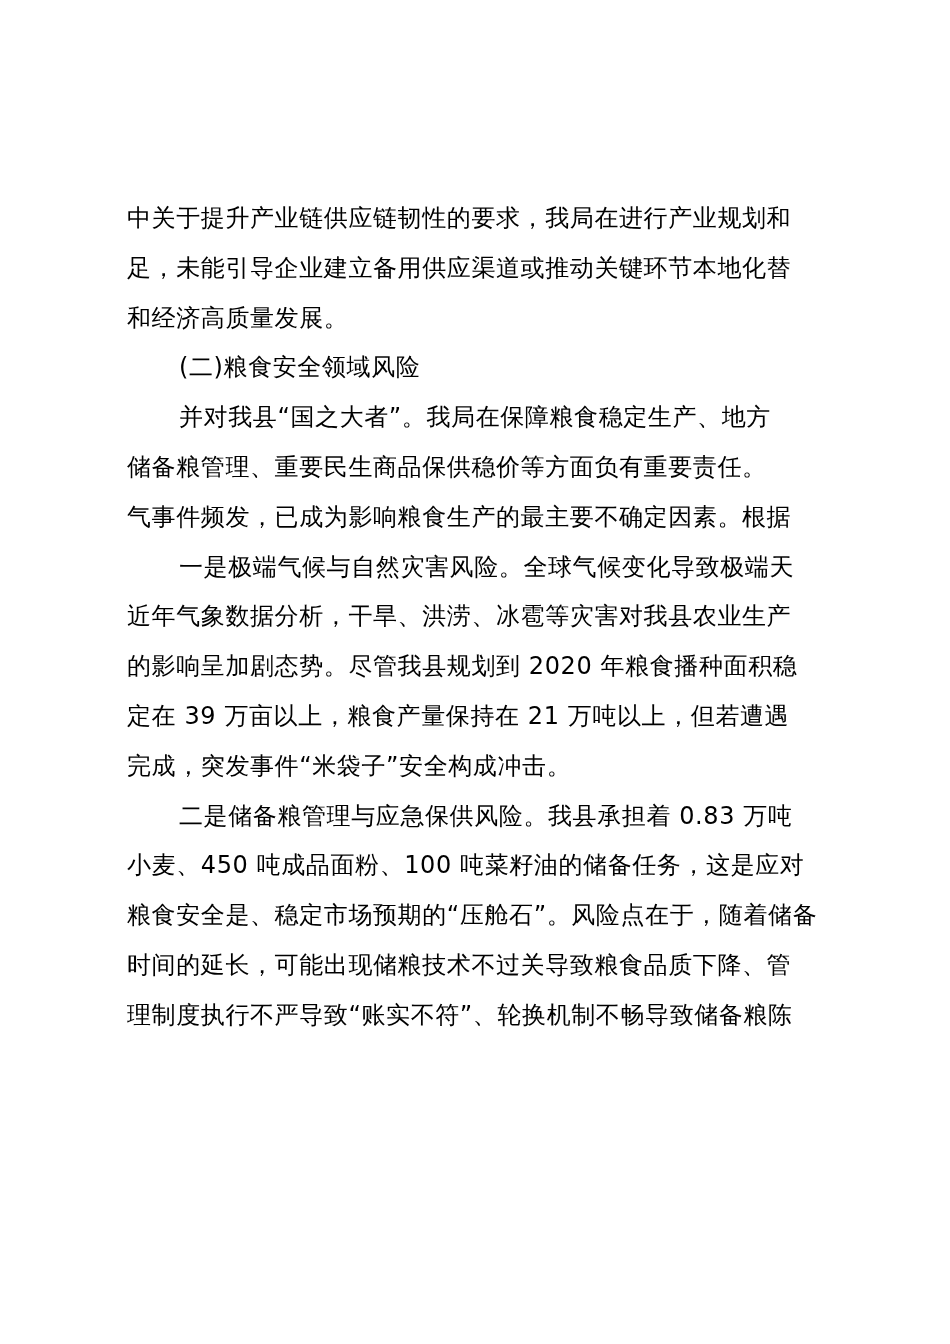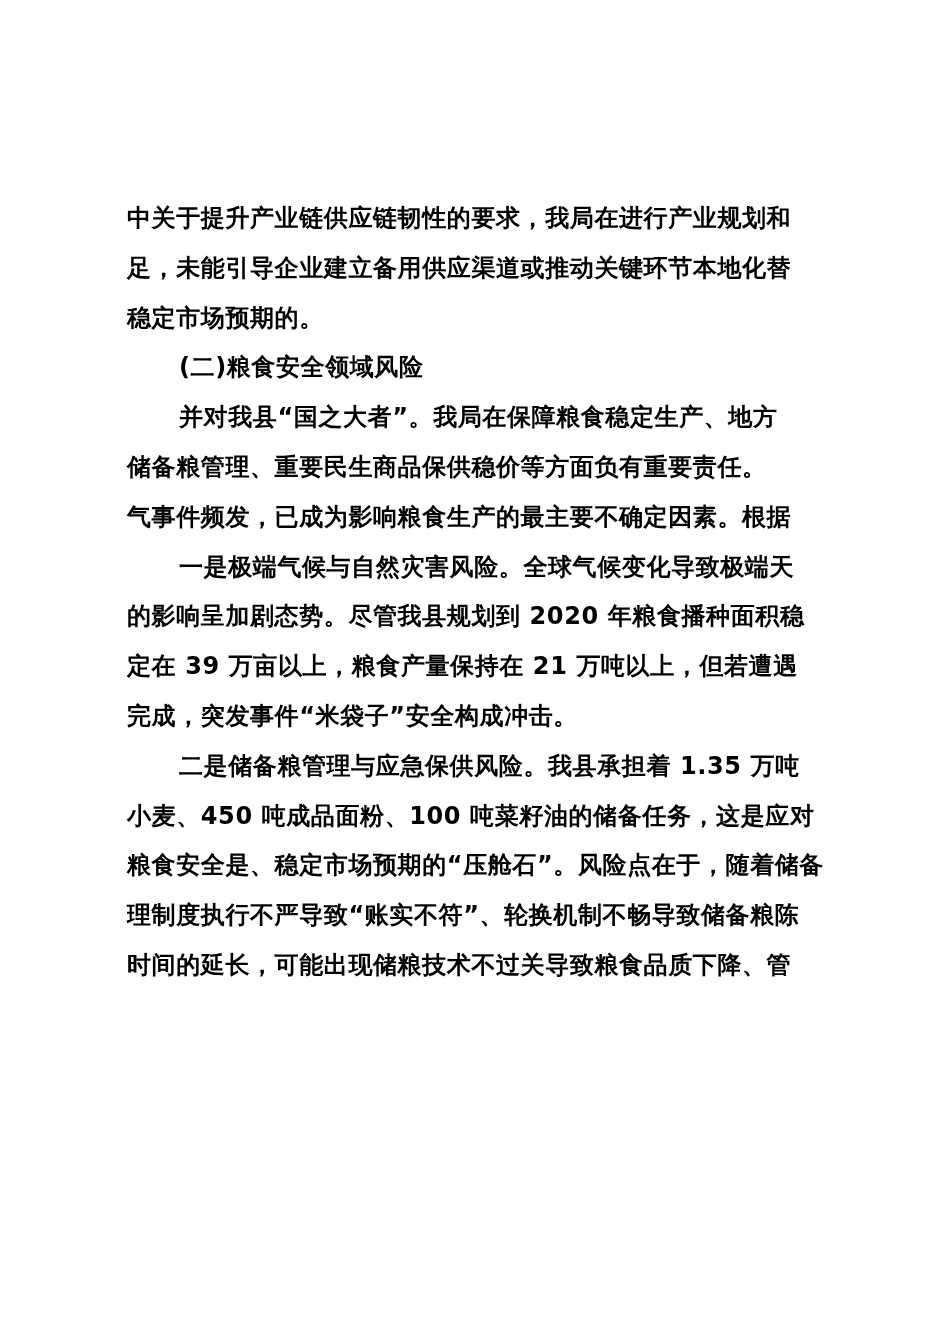--- a/index.html
+++ b/index.html
@@ -22,39 +22,39 @@
       font-family: "DejaVu Sans", "Liberation Sans", sans-serif;
       font-size: 24px;
       line-height: 49.8px;
       letter-spacing: 0.6px;
     }
     .line {
       display: block;
       height: 49.8px;
       white-space: nowrap;
       overflow: visible;
-      font-weight: bold;
     }
     .indent {
       padding-left: 52px;
     }
   </style>
 </head>
 <body>
 
 <div class="page">
   <span class="line">中关于提升产业链供应链韧性的要求，我局在进行产业规划和</span>
   <span class="line">足，未能引导企业建立备用供应渠道或推动关键环节本地化替</span>
-  <span class="line">稳定市场预期的。</span>
+  <span class="line">和经济高质量发展。</span>
   <span class="line indent">(二)粮食安全领域风险</span>
   <span class="line indent">并对我县“国之大者”。我局在保障粮食稳定生产、地方</span>
   <span class="line">储备粮管理、重要民生商品保供稳价等方面负有重要责任。</span>
   <span class="line">气事件频发，已成为影响粮食生产的最主要不确定因素。根据</span>
   <span class="line indent">一是极端气候与自然灾害风险。全球气候变化导致极端天</span>
+  <span class="line">近年气象数据分析，干旱、洪涝、冰雹等灾害对我县农业生产</span>
   <span class="line">的影响呈加剧态势。尽管我县规划到 2020 年粮食播种面积稳</span>
   <span class="line">定在 39 万亩以上，粮食产量保持在 21 万吨以上，但若遭遇</span>
   <span class="line">完成，突发事件“米袋子”安全构成冲击。</span>
-  <span class="line indent">二是储备粮管理与应急保供风险。我县承担着 1.35 万吨</span>
+  <span class="line indent">二是储备粮管理与应急保供风险。我县承担着 0.83 万吨</span>
   <span class="line">小麦、450 吨成品面粉、100 吨菜籽油的储备任务，这是应对</span>
   <span class="line">粮食安全是、稳定市场预期的“压舱石”。风险点在于，随着储备</span>
+  <span class="line">时间的延长，可能出现储粮技术不过关导致粮食品质下降、管</span>
   <span class="line">理制度执行不严导致“账实不符”、轮换机制不畅导致储备粮陈</span>
-  <span class="line">时间的延长，可能出现储粮技术不过关导致粮食品质下降、管</span>
 </div>
 
 </body></html>

